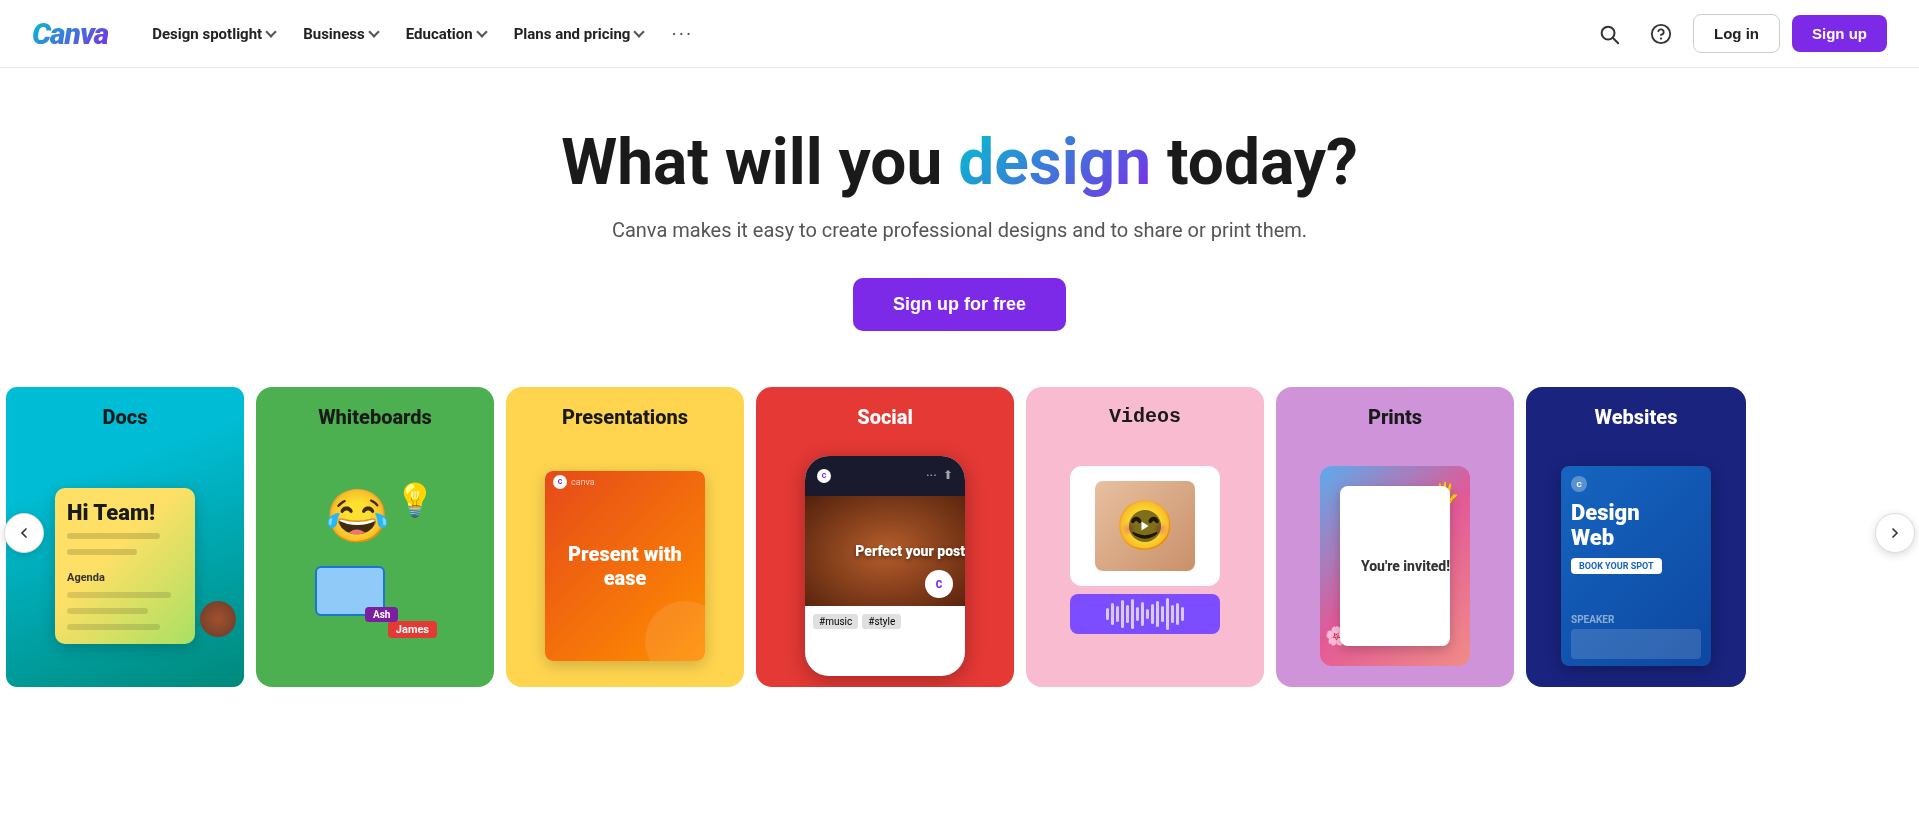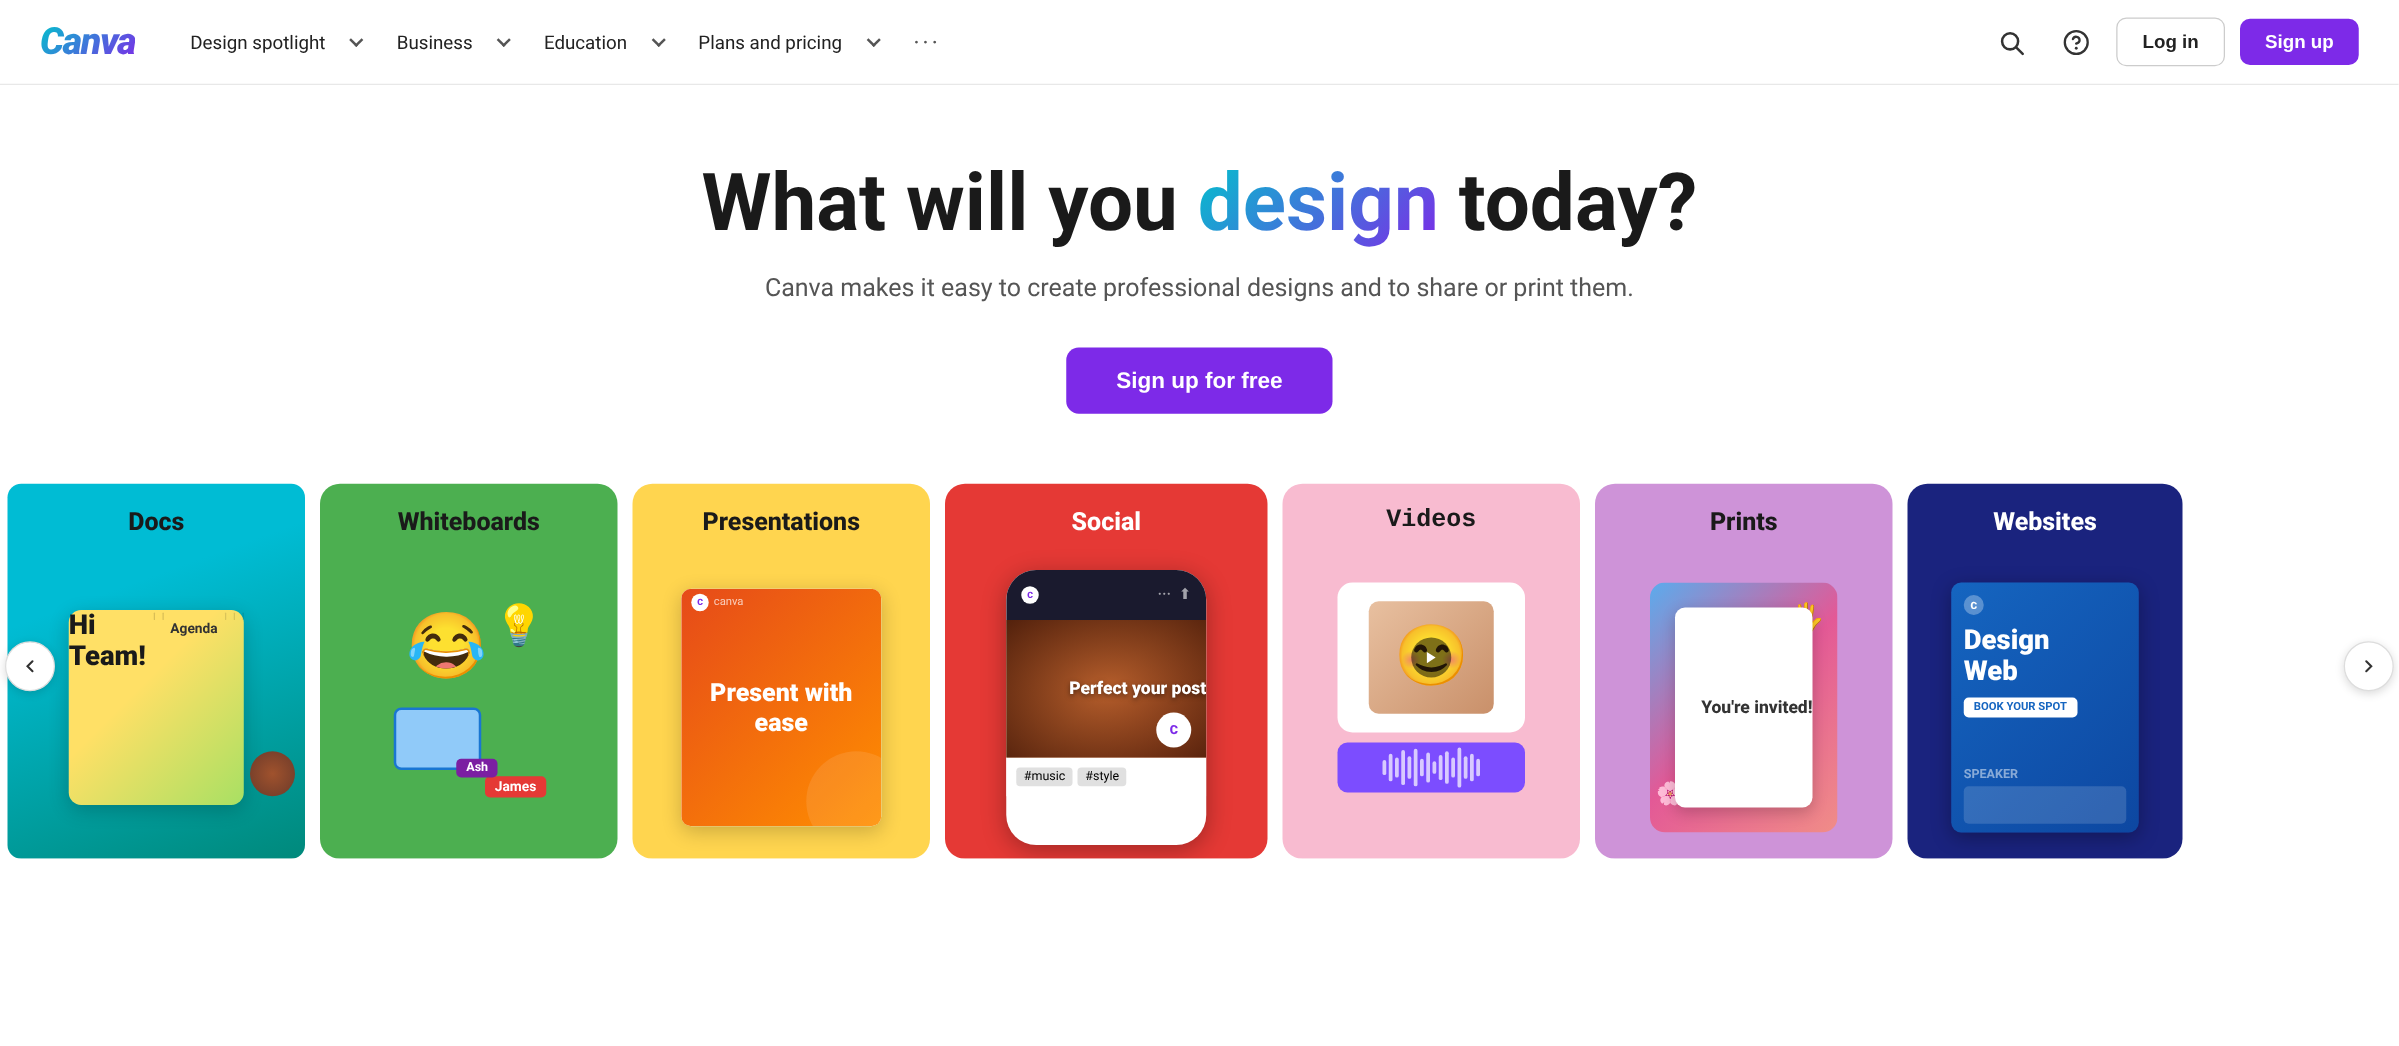--- a/index.html
+++ b/index.html
@@ -24,27 +24,28 @@
       font-style: italic;
       margin-right: 32px;
       cursor: pointer;
       letter-spacing: -1px;
     }
     .logo span:first-child { color: #00c4cc; }
     nav { display: flex; align-items: center; gap: 4px; flex: 1; }
     .nav-item {
       display: flex;
       align-items: center;
-      gap: 21px;
+      gap: 5px;
       padding: 8px 12px;
       font-size: 15px;
       color: #222;
       cursor: pointer;
       border-radius: 8px;
       white-space: nowrap;
+      font-weight: bold;
     }
     .chevron {
       display: inline-block;
       border: solid #555;
       border-width: 0 2px 2px 0;
       padding: 3px;
       transform: rotate(45deg);
       margin-top: -3px;
     }
     .nav-more {
@@ -196,21 +197,22 @@
       z-index: 10;
     }
     .arrow-left { left: 4px; }
     .arrow-right { right: 4px; }
 
     
     .docs-mock {
       background: linear-gradient(135deg, #ffe066 40%, #a8e063 100%);
       width: 140px; height: 156px;
       border-radius: 10px;
-      display: flex; flex-direction: row; gap: 6px;
+      padding: 12px;
+      display: flex; flex-direction: column; gap: 6px;
       box-shadow: 0 4px 16px rgba(0,0,0,0.2);
       margin-top: 8px;
     }
     .docs-hi { font-size: 22px; font-weight: 900; color: #1a1a1a; }
     .docs-line { height: 6px; background: rgba(0,0,0,0.15); border-radius: 3px; margin: 2px 0; }
 
     
     .wb-mock {
       width: 140px; height: 180px;
       position: relative;

